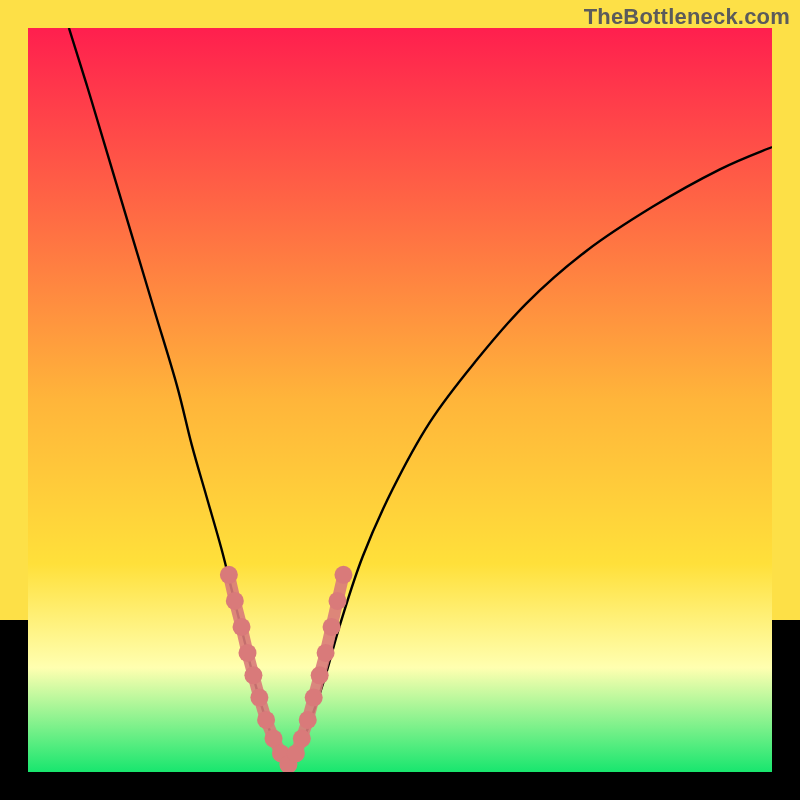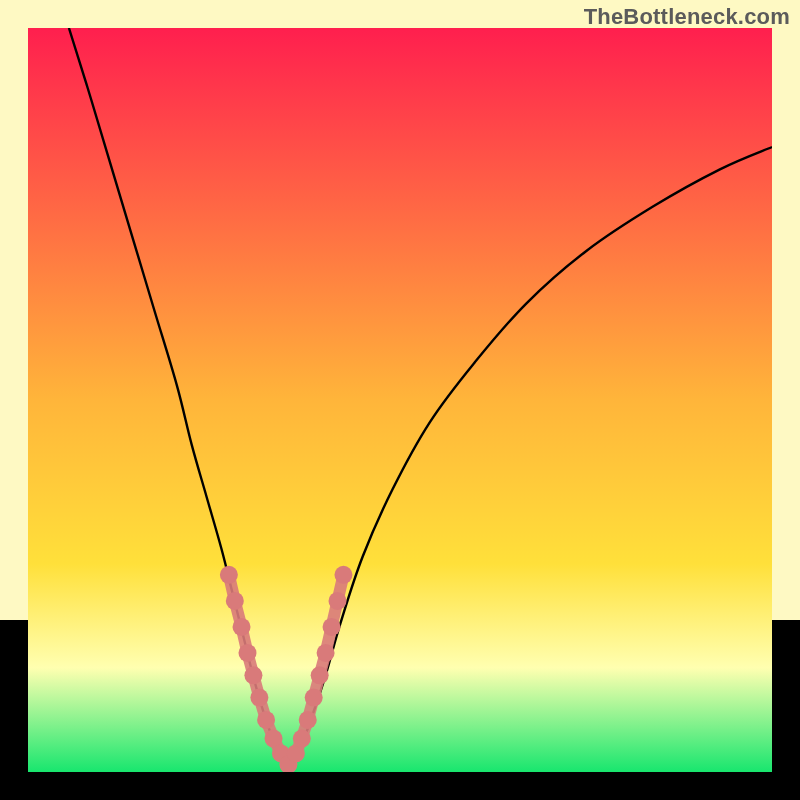--- a/index.html
+++ b/index.html
@@ -10,21 +10,21 @@
     overflow: hidden;
     background: #000;
     font-family: Arial, Helvetica, sans-serif;
   }
   .frame {
     position: absolute;
     left: 0;
     top: 0;
     width: 800px;
     height: 620px;
-    background: #fef9c3;
+    background: #fde047;
   }
   .plot-area {
     position: absolute;
     left: 28px;
     top: 28px;
     width: 744px;
     height: 744px;
   }
   svg {
     display: block;

